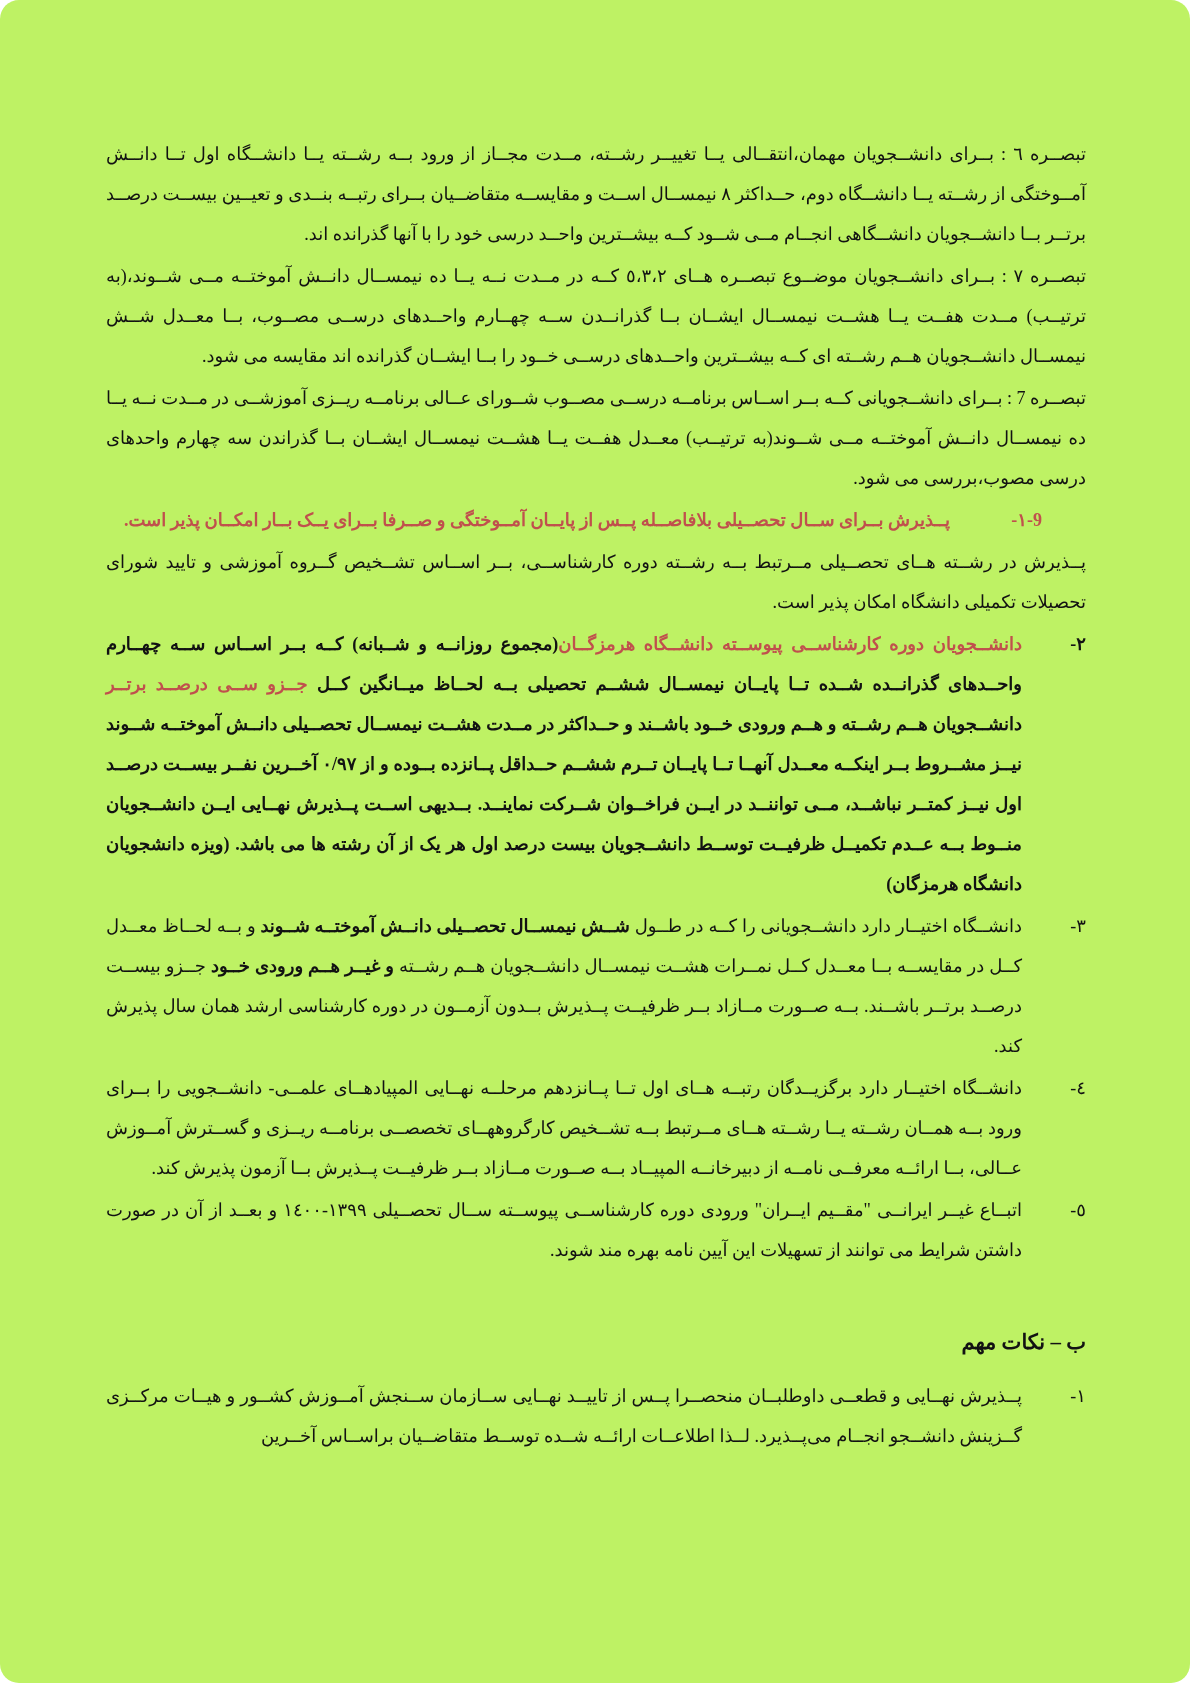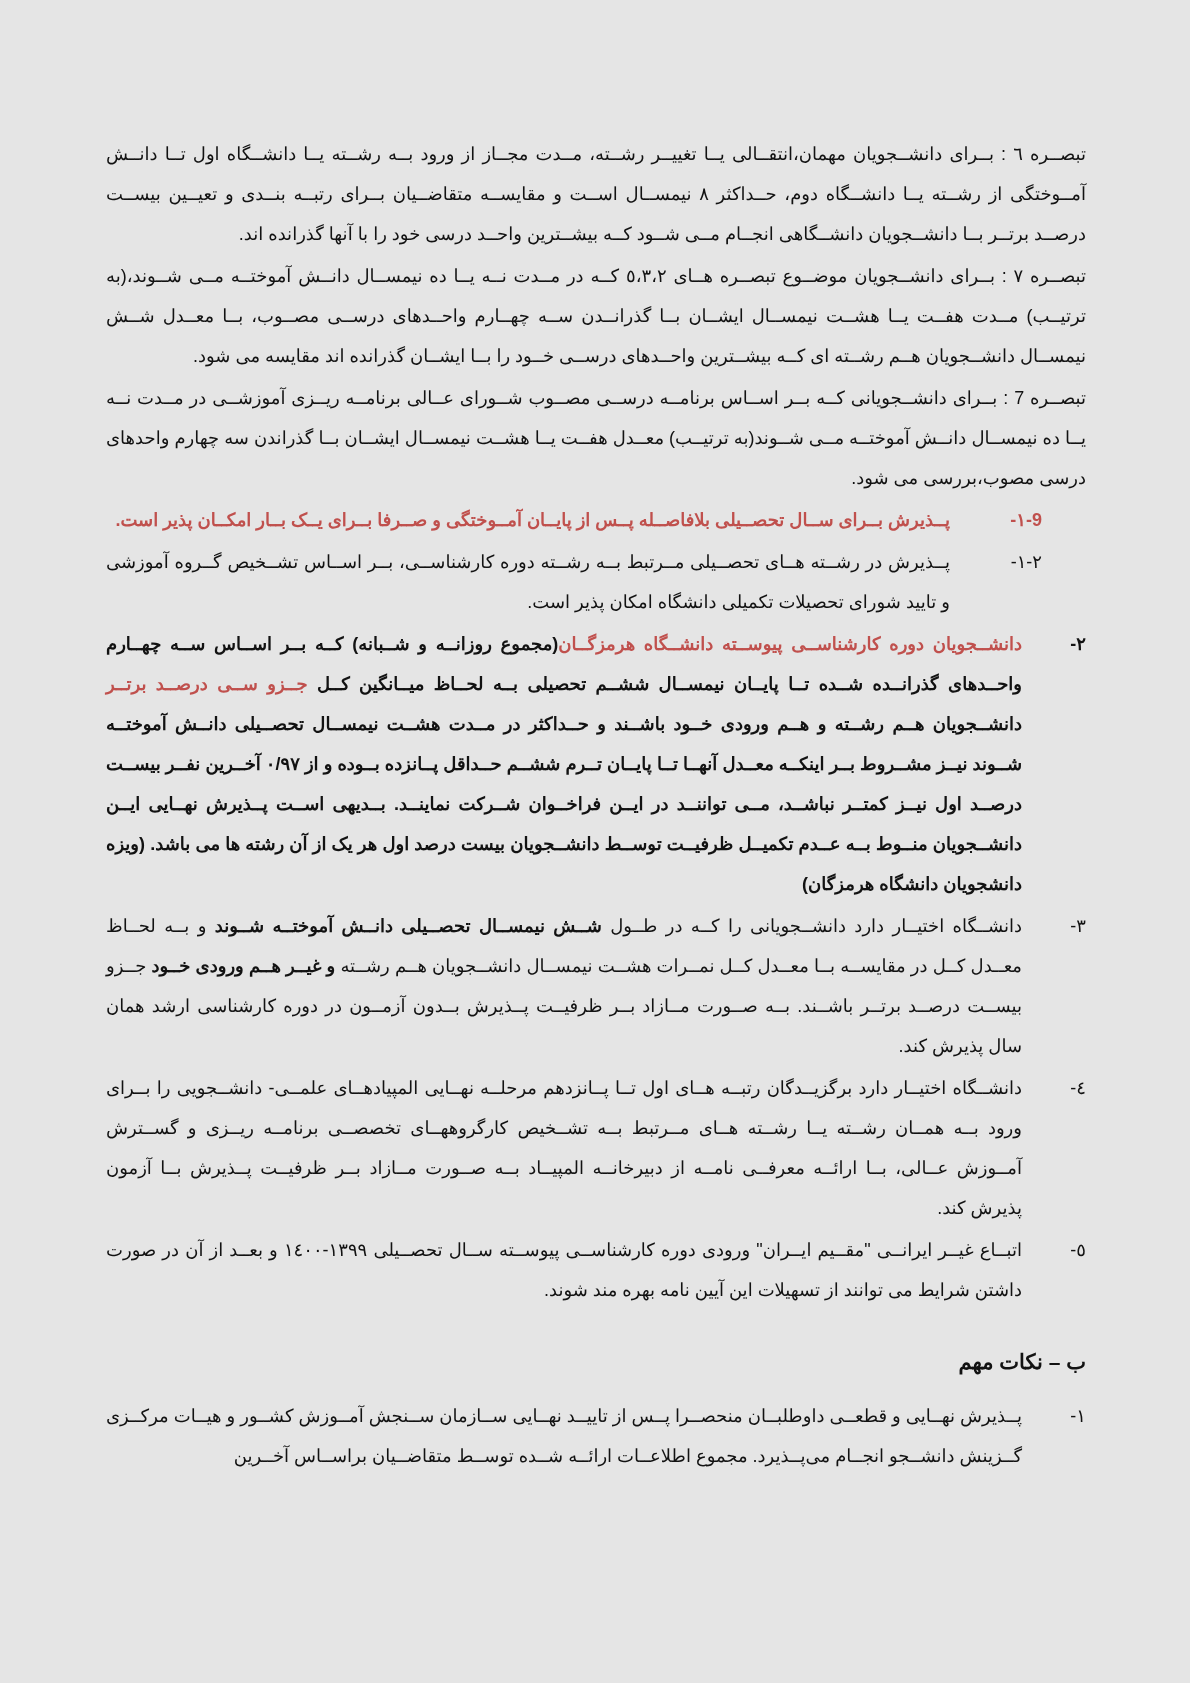--- a/index.html
+++ b/index.html
@@ -4,37 +4,38 @@
 <style>
   * { margin: 0; padding: 0; box-sizing: border-box; }
   html, body { width: 1190px; background: #ffffff; }
   body { height: 1683px; overflow: hidden; }
   .page {
     width: 1190px;
     height: 1683px;
     padding: 134px 104px 0 106px;
     direction: rtl;
     unicode-bidi: embed;
-    font-family: Liberation Sans, sans-serif;
+    font-family: Liberation Serif, serif;
     font-size: 18px;
     line-height: 40px;
     color: #121212;
-    background: #e5e5e5;
+    background: #bef264;
+    border-radius: 19px;
   }
   .para { text-align: justify; margin-bottom: 2px; }
   .item { display: flex; margin-bottom: 2px; }
   .num { flex: 0 0 64px; white-space: nowrap; }
   .item.sub .num { flex: 0 0 136px; padding-left: 0; padding-right: 44px; }
   .body { flex: 1 1 auto; text-align: justify; }
   .red { color: #c0504d; }
   .bold { font-weight: bold; }
   .section-heading {
     font-weight: bold;
     font-size: 21px;
-    margin-top: 32px;
+    margin-top: 52px;
     margin-bottom: 14px;
     text-align: right;
   }
 </style>
 </head>
 <body>
 
 <div class="page">
 
   <p class="para">تبصــره ٦ : بــرای دانشــجویان مهمان،انتقــالی یــا تغییــر رشــته، مــدت مجــاز از ورود بــه رشــته یــا دانشــگاه اول تــا دانــش آمــوختگی از رشــته یــا دانشــگاه دوم، حــداکثر ٨ نیمســال اســت و مقایســه متقاضــیان بــرای رتبــه بنــدی و تعیــین بیســت درصــد برتــر بــا دانشــجویان دانشــگاهی انجــام مــی شــود کــه بیشــترین واحــد درسی خود را با آنها گذرانده اند.</p>
@@ -42,21 +43,20 @@
   <p class="para">تبصــره ٧ : بــرای دانشــجویان موضــوع تبصــره هــای ٥،٣،٢ کــه در مــدت نــه یــا ده نیمســال دانــش آموختــه مــی شــوند،(به ترتیــب) مــدت هفــت یــا هشــت نیمســال ایشــان بــا گذرانــدن ســه چهــارم واحــدهای درســی مصــوب، بــا معــدل شــش نیمســال دانشــجویان هــم رشــته ای کــه بیشــترین واحــدهای درســی خــود را بــا ایشــان گذرانده اند مقایسه می شود.</p>
 
   <p class="para">تبصــره 7 : بــرای دانشــجویانی کــه بــر اســاس برنامــه درســی مصــوب شــورای عــالی برنامــه ریــزی آموزشــی در مــدت نــه یــا ده نیمســال دانــش آموختــه مــی شــوند(به ترتیــب) معــدل هفــت یــا هشــت نیمســال ایشــان بــا گذراندن سه چهارم واحدهای درسی مصوب،بررسی می شود.</p>
 
   <div class="item sub">
     <span class="num red bold">9-١-</span>
     <span class="body red bold">پــذیرش بــرای ســال تحصــیلی بلافاصــله پــس از پایــان آمــوختگی و صــرفا بــرای یــک بــار امکــان پذیر است.</span>
   </div>
 
   <div class="item sub">
-    <span class="num">٢-١-</span>
     <span class="body">پــذیرش در رشــته هــای تحصــیلی مــرتبط بــه رشــته دوره کارشناســی، بــر اســاس تشــخیص گــروه آموزشی و تایید شورای تحصیلات تکمیلی دانشگاه امکان پذیر است.</span>
   </div>
 
   <div class="item">
     <span class="num bold">٢-</span>
     <span class="body"><span class="red bold">دانشــجویان دوره کارشناســی پیوســته دانشــگاه هرمزگــان</span><span class="bold">(مجموع روزانــه و شــبانه) کــه بــر اســاس ســه چهــارم واحــدهای گذرانــده شــده تــا پایــان نیمســال ششــم تحصیلی بــه لحــاظ میــانگین کــل </span><span class="red bold">جــزو ســی درصــد برتــر </span><span class="bold">دانشــجویان هــم رشــته و هــم ورودی خــود باشــند و حــداکثر در مــدت هشــت نیمســال تحصــیلی دانــش آموختــه شــوند نیــز مشــروط بــر اینکــه معــدل آنهــا تــا پایــان تــرم ششــم حــداقل پــانزده بــوده و از ٠/٩٧ آخــرین نفــر بیســت درصــد اول نیــز کمتــر نباشــد، مــی تواننــد در ایــن فراخــوان شــرکت نماینــد. بــدیهی اســت پــذیرش نهــایی ایــن دانشــجویان منــوط بــه عــدم تکمیــل ظرفیــت توســط دانشــجویان بیست درصد اول هر یک از آن رشته ها می باشد. (ویزه دانشجویان دانشگاه هرمزگان)</span></span>
   </div>
 
   <div class="item">
     <span class="num">٣-</span>
@@ -70,16 +70,16 @@
 
   <div class="item">
     <span class="num">٥-</span>
     <span class="body">اتبــاع غیــر ایرانــی "مقــیم ایــران" ورودی دوره کارشناســی پیوســته ســال تحصــیلی ١٣٩٩-١٤٠٠ و بعــد از آن در صورت داشتن شرایط می توانند از تسهیلات این آیین نامه بهره مند شوند.</span>
   </div>
 
   <h2 class="section-heading">ب – نکات مهم</h2>
 
   <div class="item">
     <span class="num">١-</span>
-    <span class="body">پــذیرش نهــایی و قطعــی داوطلبــان منحصــرا پــس از تاییــد نهــایی ســازمان ســنجش   آمــوزش کشــور  و هیــات مرکــزی گــزینش دانشــجو انجــام می‌پــذیرد. مجموع اطلاعــات ارائــه شــده  توســط متقاضــیان براســاس آخــرین</span>
+    <span class="body">پــذیرش نهــایی و قطعــی داوطلبــان منحصــرا پــس از تاییــد نهــایی ســازمان ســنجش   آمــوزش کشــور  و هیــات مرکــزی گــزینش دانشــجو انجــام می‌پــذیرد. لــذا اطلاعــات ارائــه شــده  توســط متقاضــیان براســاس آخــرین</span>
   </div>
 
 </div>
 
 </body></html>

